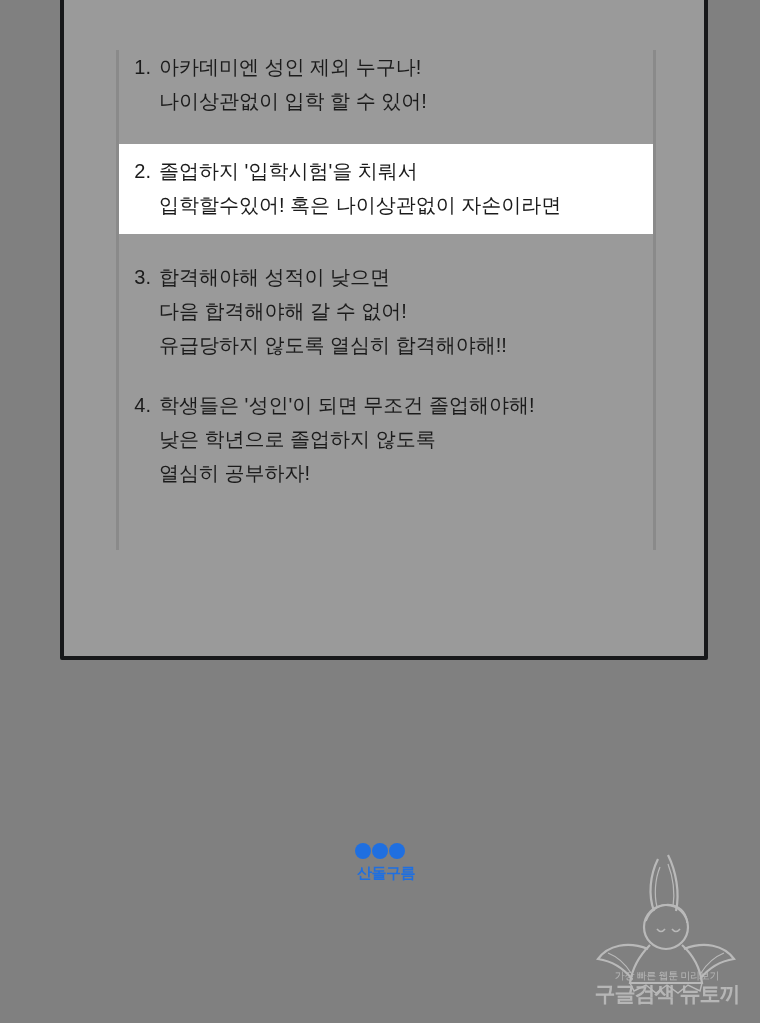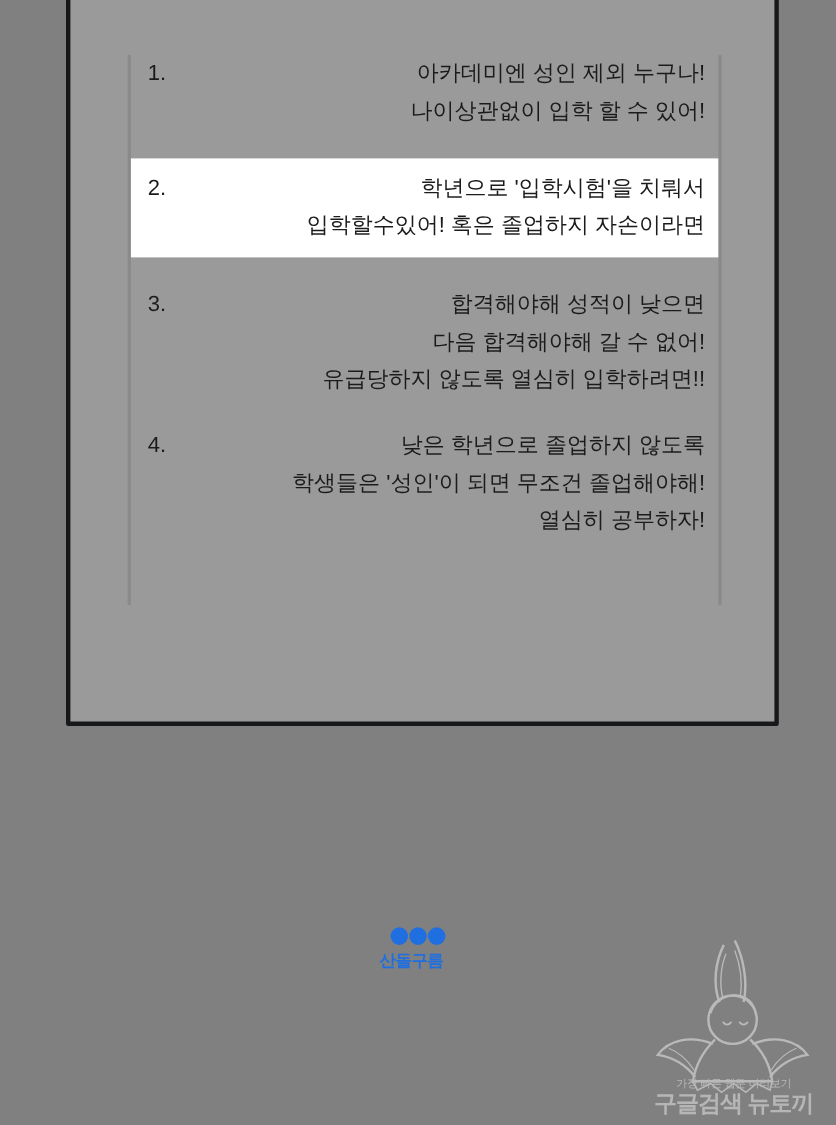--- a/index.html
+++ b/index.html
@@ -49,21 +49,20 @@
     width: 28px;
     flex: 0 0 28px;
     font-size: 20px;
     line-height: 34px;
     text-align: right;
     padding-right: 8px;
     color: #1b1b1b;
   }
   .rule-body {
     flex: 1;
-    text-align: right;
   }
   .rule-line {
     font-size: 20px;
     line-height: 34px;
     color: #1b1b1b;
     white-space: pre-wrap;
   }
   .rule-line b { font-weight: normal; }
 
   
@@ -75,21 +74,21 @@
     margin-bottom: 26px;
   }
   #rule-2 .rule-num { line-height: 34px; }
 
   
   #sandoll-logo {
     position: absolute;
     left: 345px;
     top: 843px;
     width: 70px;
-    text-align: left;
+    text-align: right;
     user-select: none;
   }
   #sandoll-dots {
     display: flex;
     justify-content: center;
     gap: 1px;
     margin-bottom: 5px;
   }
   #sandoll-dots span {
     display: block;
@@ -112,21 +111,21 @@
     bottom: 6px;
     width: 166px;
     height: 176px;
     opacity: 0.45;
     color: #ffffff;
   }
   #watermark svg { display: block; }
   #wm-text {
     position: absolute;
     left: 0;
-    bottom: 2px;
+    bottom: 12px;
     width: 166px;
     text-align: center;
     color: #ffffff;
     opacity: 0.95;
   }
   #wm-small {
     font-size: 10px;
     letter-spacing: -0.3px;
     line-height: 12px;
   }
@@ -145,37 +144,37 @@
       <div class="rule">
         <div class="rule-num">1.</div>
         <div class="rule-body">
           <div class="rule-line"><span>아카데미엔 성인 제외 누구나!</span></div>
           <div class="rule-line"><b>나이상관없이</b><span> 입학 할 수 있어!</span></div>
         </div>
       </div>
       <div class="rule" id="rule-2">
         <div class="rule-num">2.</div>
         <div class="rule-body">
-          <div class="rule-line"><span>학년으로 </span><b>'입학시험'</b><span>을 치뤄서</span></div>
-          <div class="rule-line"><span>입학할수있어! 혹은 </span><b>졸업하지 자손</b><span>이라면</span></div>
+          <div class="rule-line"><span>졸업하지 </span><b>'입학시험'</b><span>을 치뤄서</span></div>
+          <div class="rule-line"><span>입학할수있어! 혹은 </span><b>나이상관없이 자손</b><span>이라면</span></div>
         </div>
       </div>
       <div class="rule">
         <div class="rule-num">3.</div>
         <div class="rule-body">
           <div class="rule-line"><span>합격해야해 성적이 낮으면</span></div>
           <div class="rule-line"><b>다음 합격해야해 갈 수 없어!</b></div>
-          <div class="rule-line"><b>유급</b><span>당하지 않도록 열심히 입학하려면!!</span></div>
+          <div class="rule-line"><b>유급</b><span>당하지 않도록 열심히 합격해야해!!</span></div>
         </div>
       </div>
       <div class="rule">
         <div class="rule-num">4.</div>
         <div class="rule-body">
+          <div class="rule-line"><span>학생들은 </span><b>'성인'</b><span>이 되면 </span><b>무조건 졸업</b><span>해야해!</span></div>
           <div class="rule-line"><span>낮은 학년으로 졸업하지 않도록</span></div>
-          <div class="rule-line"><span>학생들은 </span><b>'성인'</b><span>이 되면 </span><b>무조건 졸업</b><span>해야해!</span></div>
           <div class="rule-line"><span>열심히 공부하자!</span></div>
         </div>
       </div>
     </div>
 </div>
 
 <div id="sandoll-logo">
   <div id="sandoll-dots">
     <span></span>
     <span></span>

